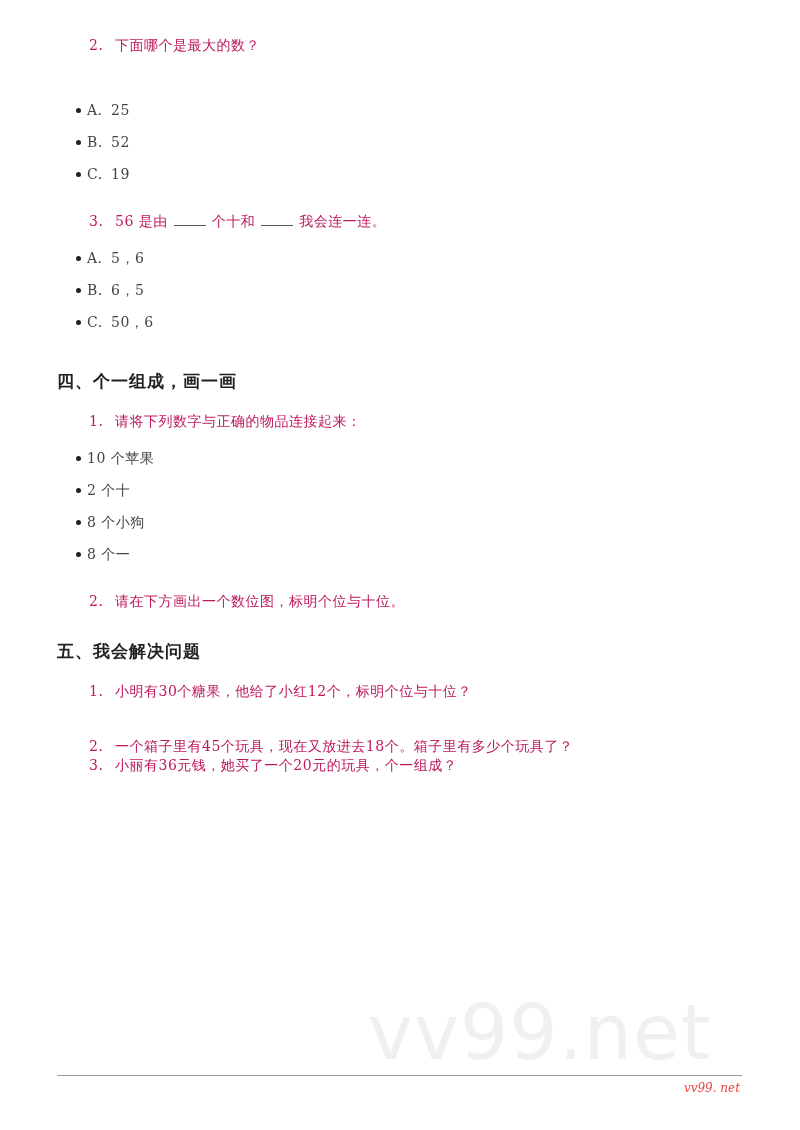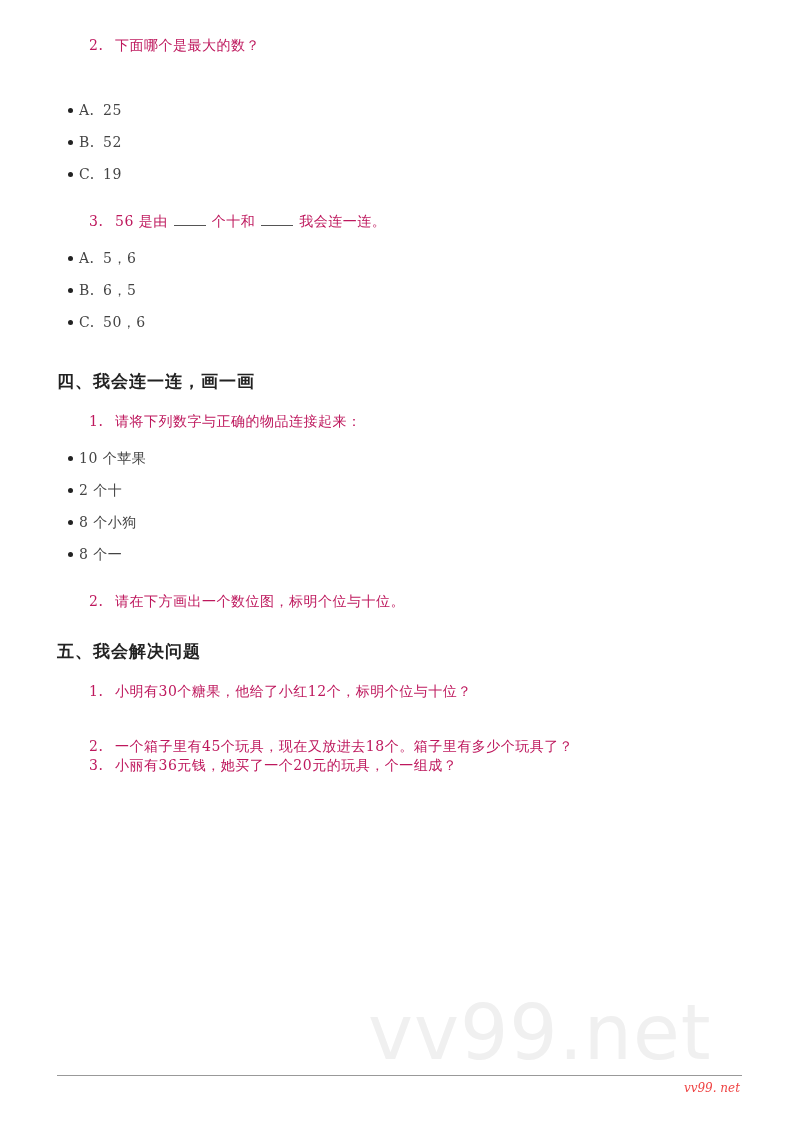--- a/index.html
+++ b/index.html
@@ -7,21 +7,21 @@
       width: 800px; height: 1130px; position: relative; overflow: hidden;
       font-family: "DejaVu Serif", "Liberation Serif", serif;
       color: #3a3a3a;
     }
     .q {
       position: absolute; left: 89px; font-size: 14px; color: #be185d;
       white-space: nowrap; letter-spacing: 0.5px;
     }
     .q .num { display: inline-block; width: 26px; }
     .opt {
-      position: absolute; left: 68px; font-size: 14px; color: #444;
+      position: absolute; left: 76px; font-size: 14px; color: #444;
       white-space: nowrap; letter-spacing: 0.5px;
     }
     .opt .bullet {
       display: inline-block; width: 5px; height: 5px; border-radius: 50%;
       background: #222; vertical-align: middle; margin-right: 6px; position: relative; top: -1px;
     }
     .opt .lbl { display: inline-block; width: 24px; }
     .sec {
       position: absolute; left: 57px; font-size: 17px; font-weight: bold; color: #222;
       font-family: "DejaVu Sans", "Liberation Sans", sans-serif; letter-spacing: 1px;
@@ -63,21 +63,21 @@
 <div class="opt" style="top:250px">
   <span class="bullet"></span><span class="lbl">A.</span><span>5，6</span>
 </div>
 <div class="opt" style="top:282px">
   <span class="bullet"></span><span class="lbl">B.</span><span>6，5</span>
 </div>
 <div class="opt" style="top:314px">
   <span class="bullet"></span><span class="lbl">C.</span><span>50，6</span>
 </div>
 
-<div class="sec" style="top:370px">四、我会连一连，画一画</div>
+<div class="sec" style="top:370px">四、个一组成，画一画</div>
 <div class="q" style="top:413px">
   <span class="num">1.</span><span>请将下列数字与正确的物品连接起来：</span>
 </div>
 <div class="opt" style="top:450px">
   <span class="bullet"></span><span>10 个苹果</span>
 </div>
 <div class="opt" style="top:482px">
   <span class="bullet"></span><span>2 个十</span>
 </div>
 <div class="opt" style="top:514px">

